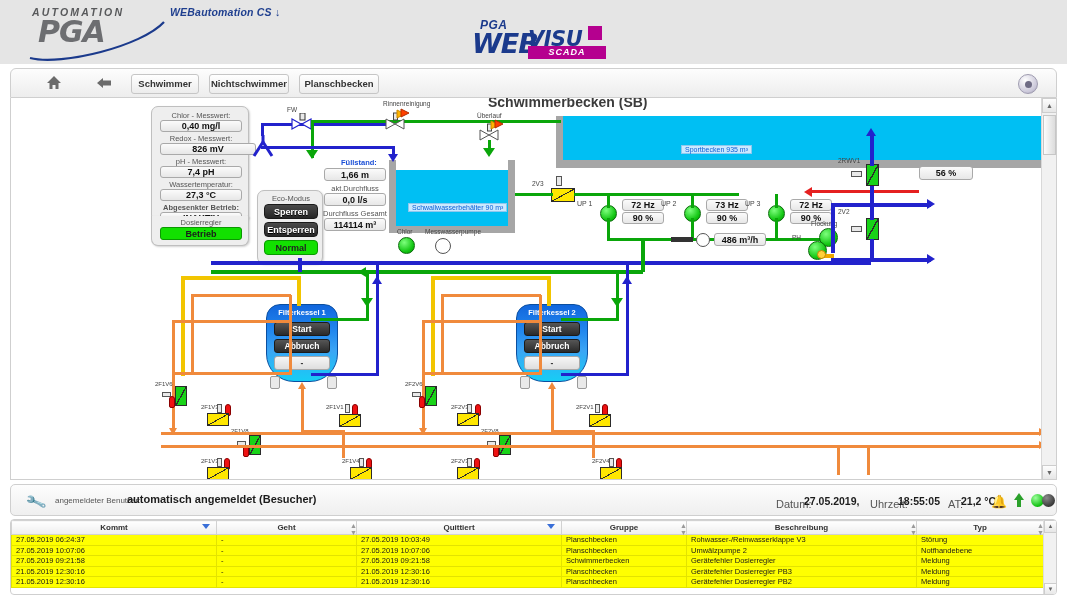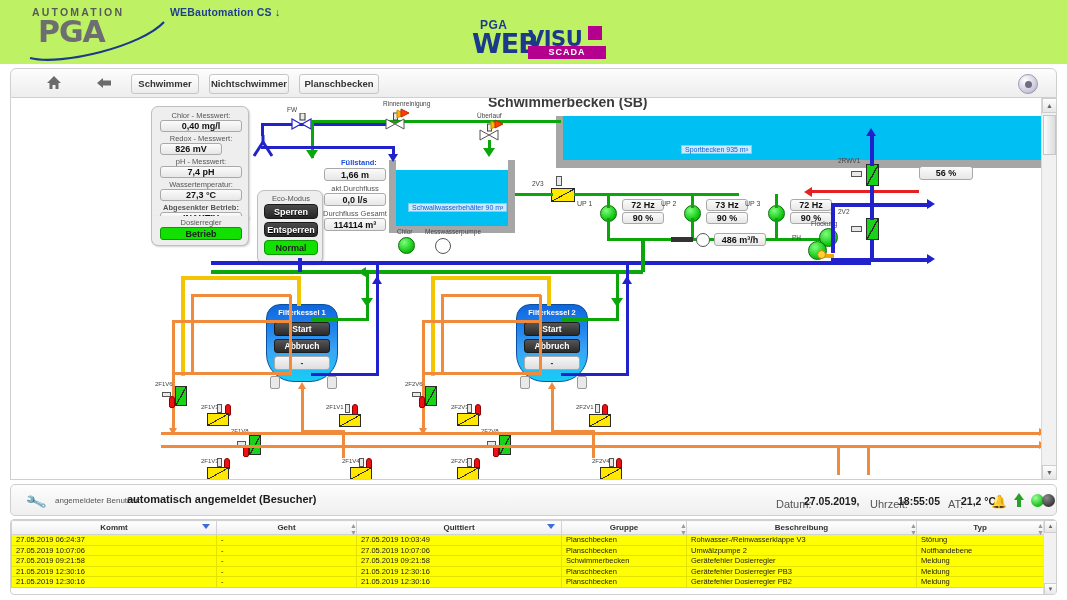--- a/index.html
+++ b/index.html
@@ -6,21 +6,21 @@
   html, body {
     margin: 0; padding: 0;
     width: 1067px; height: 600px;
     background: #ffffff;
     font-family: "Liberation Sans", sans-serif;
     overflow: hidden;
   }
   #root { position: relative; width: 1067px; height: 600px; }
 
   
-  .header { position: absolute; left: 0; top: 0; width: 1067px; height: 64px; background:#bef264; }
+  .header { position: absolute; left: 0; top: 0; width: 1067px; height: 64px; background:#e5e5e5;font-style:italic; }
   .logo-wrap { position: absolute; left: 18px; top: 4px; width: 150px; height: 48px; }
   .logo-auto { font-size: 10.5px; letter-spacing: 2.2px; color:#58595b; font-weight: bold; position:absolute; left: 14px; top: 2px;}
   .logo-pga { font-size: 30px; letter-spacing: -1px; color:#6d6e71; font-weight: bold; position:absolute; left: 20px; top: 10px; font-family:"DejaVu Sans", sans-serif;}
   .logo-swoosh { position:absolute; left: 4px; top: 12px; }
   .hdr-link { position:absolute; left: 170px; top: 6px; font-size: 10.5px; color:#1f3f8f; font-weight:bold; letter-spacing:.2px;}
   .pgavisu { position:absolute; left:470px; top: 18px; width: 140px; height: 36px;}
   .pv-pga { position:absolute; left: 10px; top: 0px; font-size: 12px; font-weight:bold; color:#1b3a8c; letter-spacing:.5px;}
   .pv-web { position:absolute; left: 2px; top: 10px; font-size: 27px; font-weight:bold; color:#1b3a8c; letter-spacing:-1px; font-family:"DejaVu Sans", sans-serif;}
   .pv-visu { position:absolute; left: 58px; top: 9px; font-size: 21px; font-weight:bold; color:#1b3a8c; letter-spacing:-.5px;font-family:"DejaVu Sans", sans-serif;}
   .pv-visu-box { position:absolute; left:118px; top:8px; width:14px; height:14px; background:#b5008f;}
@@ -226,21 +226,21 @@
   </div>
 
   <div class="stage">
 
     <div class="title-sb" style="left:477px; top:-4px;">Schwimmerbecken (SB)</div>
 
     <div class="panel" style="left:140px; top:8px; width:98px; height:116px;">
       <div class="lbl" style="left:0; top:4px; width:98px;">Chlor - Messwert:</div>
       <div class="val" style="left:8px; top:13px; width:82px; height:12px; line-height:11px;">0,40 mg/l</div>
       <div class="lbl" style="left:0; top:27px; width:98px;">Redox - Messwert:</div>
-      <div class="val" style="left:8px; top:36px; width:62px; height:12px; line-height:11px;">826 mV</div>
+      <div class="val" style="left:8px; top:36px; width:96px; height:12px; line-height:11px;">826 mV</div>
       <div class="lbl" style="left:0; top:50px; width:98px;">pH - Messwert:</div>
       <div class="val" style="left:8px; top:59px; width:82px; height:12px; line-height:11px;">7,4 pH</div>
       <div class="lbl" style="left:0; top:73px; width:98px;">Wassertemperatur:</div>
       <div class="val" style="left:8px; top:82px; width:82px; height:12px; line-height:11px;">27,3 °C</div>
       <div class="lbl" style="left:0; top:96px; width:98px;font-weight:bold;">Abgesenkter Betrieb:</div>
       <div class="val" style="left:8px; top:105px; width:82px; height:12px; line-height:11px;">INAKTIV</div>
     </div>
     <div class="panel" style="left:140px; top:118px; width:98px; height:30px; border-top:none; border-radius:0 0 7px 7px;">
       <div class="lbl" style="left:0; top:2px; width:98px;">Dosierregler</div>
       <div class="val val-green" style="left:8px; top:11px; width:82px; height:13px; line-height:12px;">Betrieb</div>

